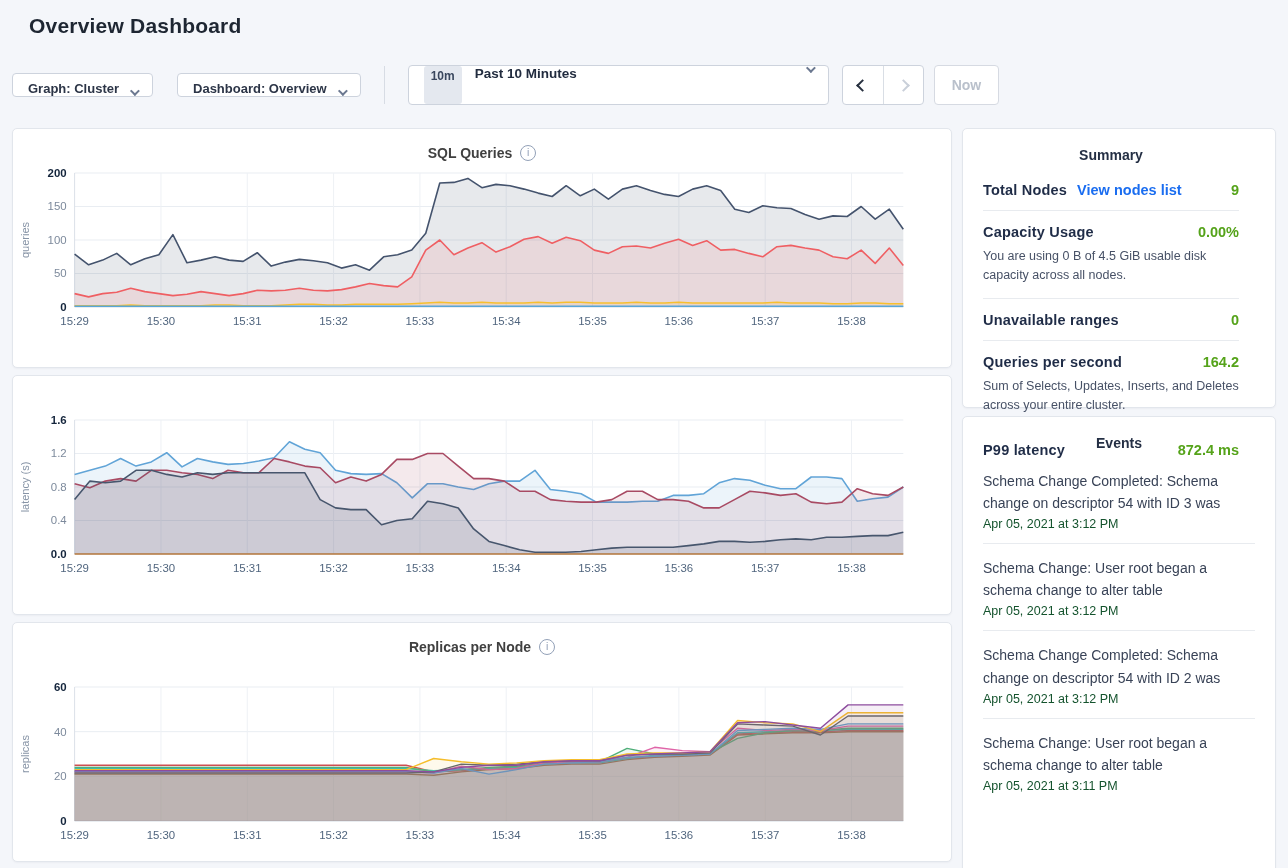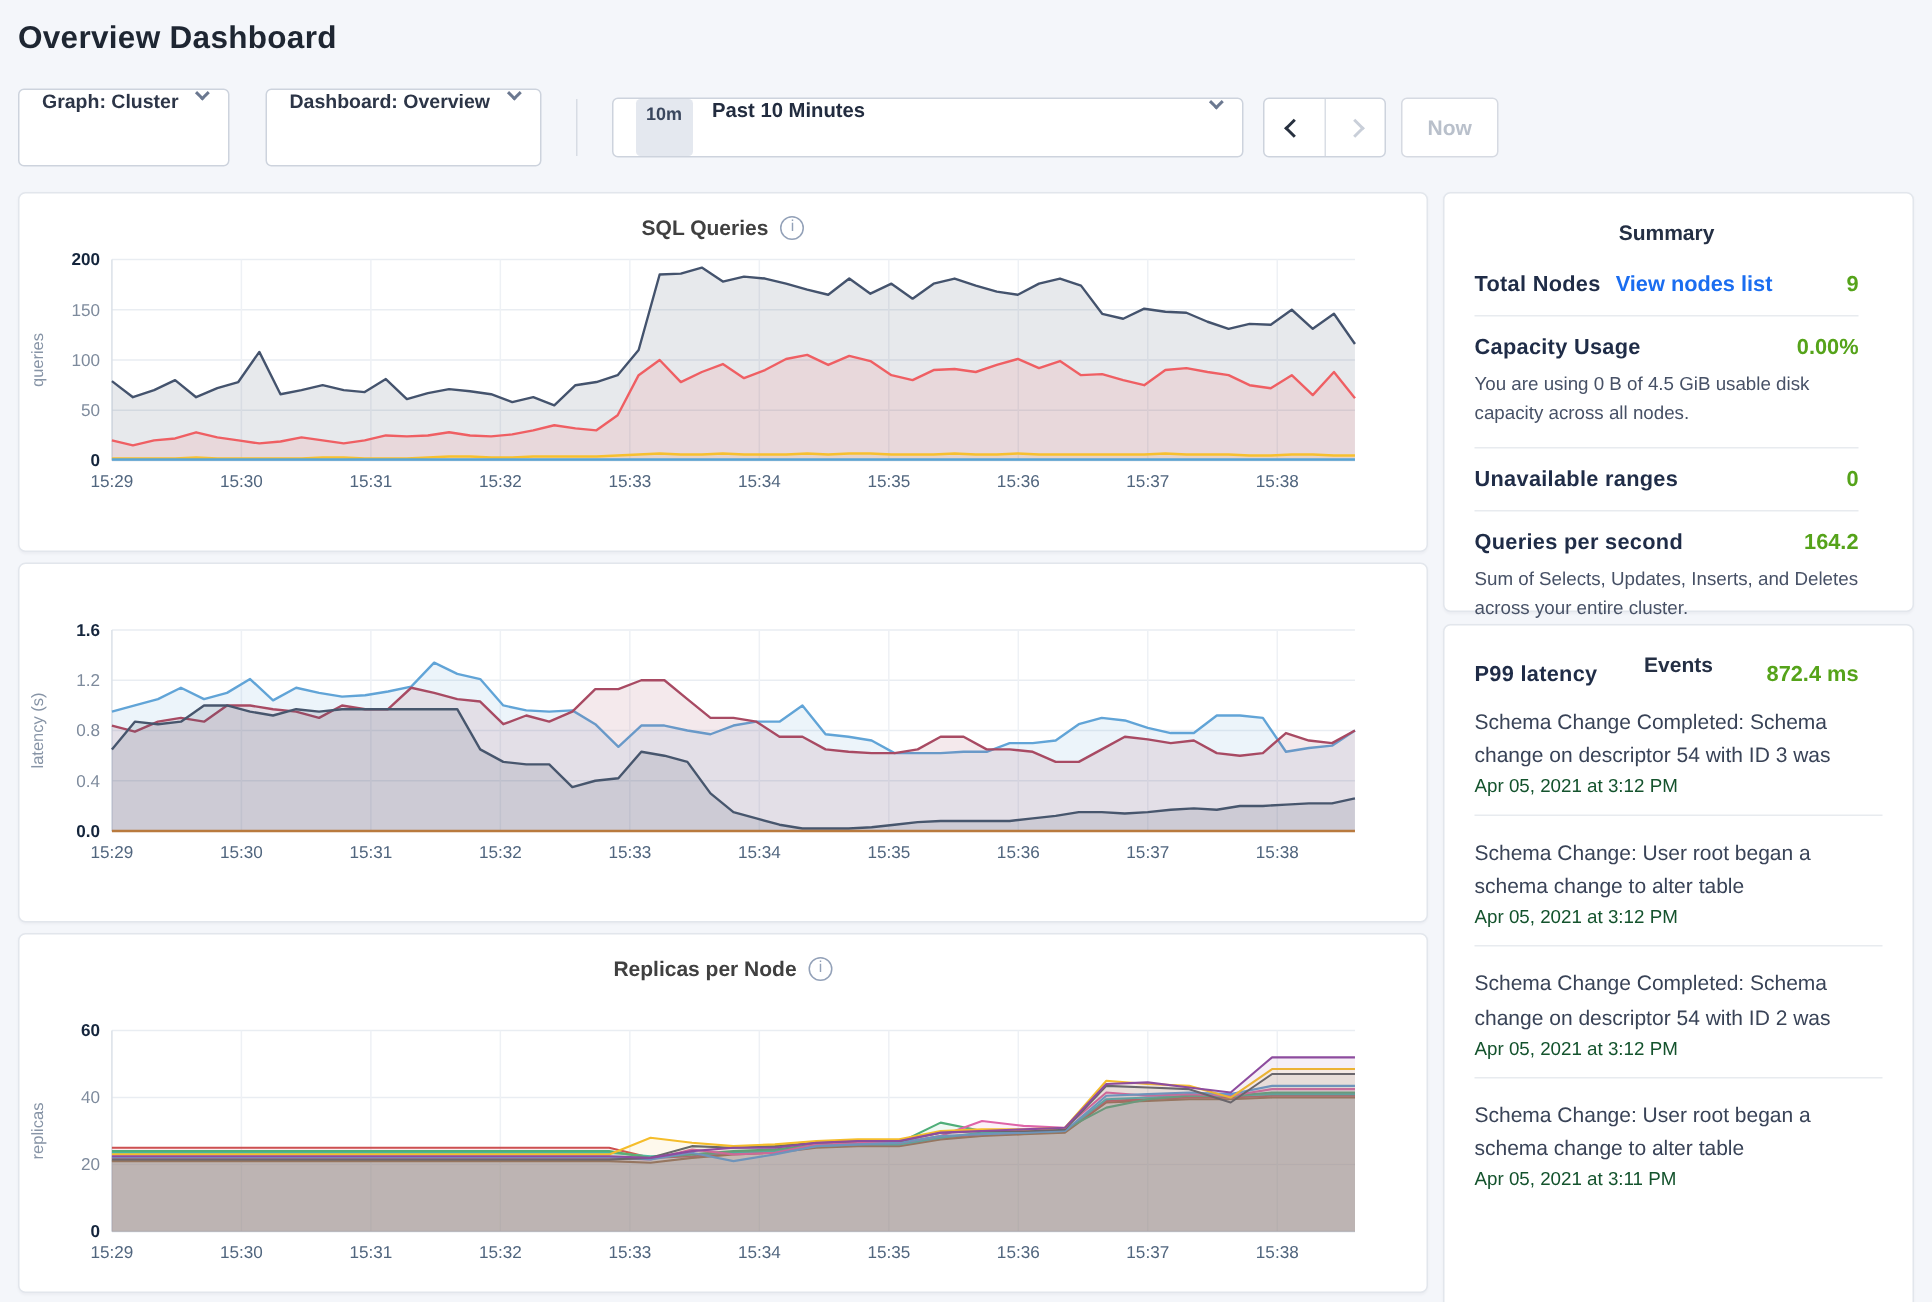--- a/index.html
+++ b/index.html
@@ -5,27 +5,27 @@
   * { box-sizing: border-box; }
   html,body { margin:0; padding:0; }
   body {
     width:1288px; height:868px; overflow:hidden;
     background:#f4f6fa;
     font-family:"Liberation Sans", sans-serif;
     color:#242c3a;
   }
   .page-title {
     font-size:21px; font-weight:600; color:#1e2632;
-    margin:13px 0 0 12px; line-height:26px; letter-spacing:0.2px;
+    margin:13px 0 0 29px; line-height:26px; letter-spacing:0.2px;
   }
   
   .toolbar { display:flex; align-items:center; margin:26px 12px 0 12px; height:40px; }
   .tb-btn {
-    height:52px; background:#fff; border:1px solid #cdd3dd; border-radius:4px;
-    display:flex; align-items:flex-start; padding:0 15px; cursor:pointer;
+    height:24px; background:#fff; border:1px solid #cdd3dd; border-radius:4px;
+    display:flex; align-items:flex-end; padding:0 15px; cursor:pointer;
     font-size:13px; font-weight:700; color:#2c3547; white-space:nowrap;
   }
   .tb-btn .chev { margin-left:11px; }
   .chev {
     width:7px; height:7px; display:inline-block;
     border-right:2px solid #6b7890; border-bottom:2px solid #6b7890;
     transform:rotate(45deg) translateY(-2px);
   }
   .dd-dashboard { margin-left:24px; }
   .tb-divider { width:1px; height:38px; background:#d7dce4; margin:0 23px; }

